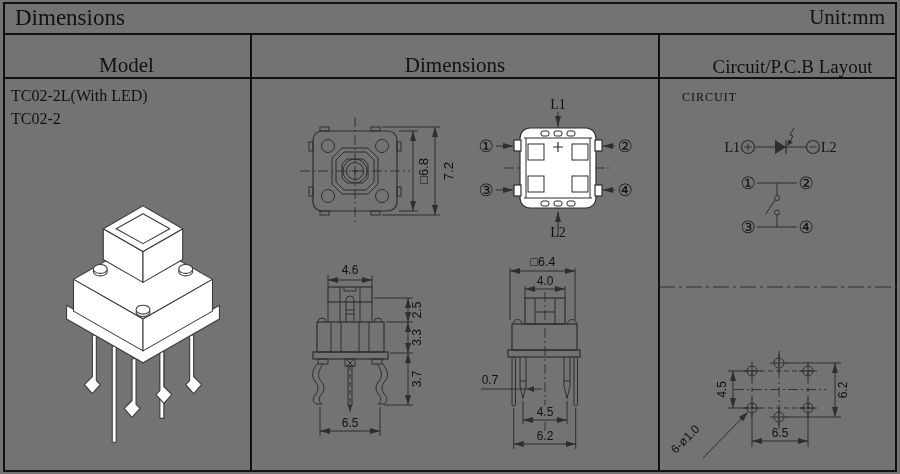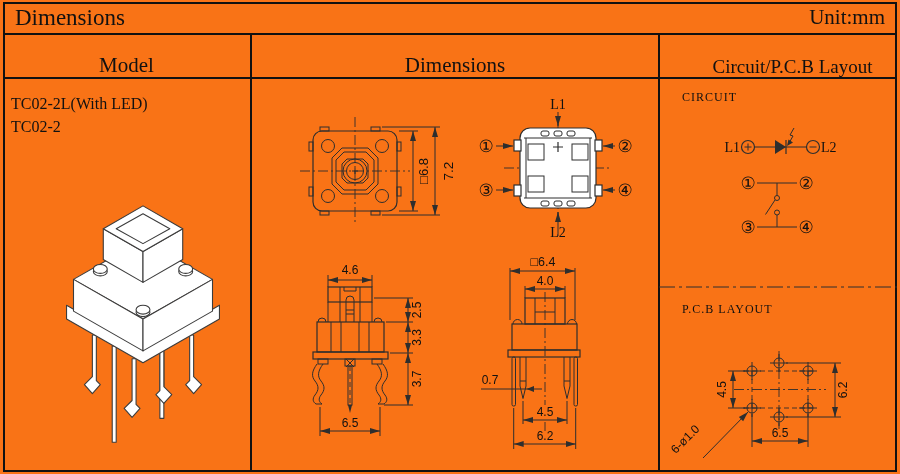--- a/index.html
+++ b/index.html
@@ -1,27 +1,27 @@
 <!DOCTYPE html>
 <html><head>
 <meta charset="utf-8">
 <style>
   html,body{margin:0;padding:0;background:#fff;}
-  .page{position:relative;width:900px;height:474px;background:#f97316;overflow:hidden;
+  .page{position:relative;width:900px;height:474px;background:#737373;overflow:hidden;
         font-family:"Liberation Serif", serif;color:#111;}
   .outer-border{position:absolute;left:3px;top:2px;width:890px;height:466px;border:2px solid #111;}
   .rule{position:absolute;background:#111;}
   .title-row{position:absolute;left:3px;top:2px;width:894px;height:31px;display:flex;
              align-items:center;justify-content:space-between;padding:0 12px;box-sizing:border-box;}
   .page-title{font-size:23px;}
   .unit-label{font-size:21px;}
   .hcell{position:absolute;top:33px;height:45px;display:flex;align-items:flex-end;justify-content:center;
          font-size:21px;}
   .hcell.small{font-size:19px;}
-  .model-text{position:absolute;left:11px;top:92px;font-size:16px;line-height:23px;}
+  .model-text{position:absolute;left:11px;top:84px;font-size:16px;line-height:23px;}
   .sec-title{position:absolute;font-size:12px;letter-spacing:1px;}
   svg{position:absolute;}
   svg text{font-family:"Liberation Sans","DejaVu Sans",sans-serif;fill:#111;}
   text.st{font-family:"Liberation Serif","DejaVu Serif",serif;}
   .ln{stroke:#2e2e2e;stroke-width:1.2;fill:none;}
   .lnw{stroke:#2e2e2e;stroke-width:1.2;fill:#fff;}
   .thin{stroke:#2e2e2e;stroke-width:1;fill:none;}
   .dim{stroke:#2e2e2e;stroke-width:1;fill:none;}
   .cl{stroke:#2e2e2e;stroke-width:0.9;fill:none;stroke-dasharray:10 3 2 3;}
   .dash{stroke:#2e2e2e;stroke-width:0.9;fill:none;stroke-dasharray:5 3;}
@@ -265,21 +265,20 @@
     <circle class="thin" cx="777" cy="212.5" r="2.5"></circle>
     <path class="thin" d="M777 215 V227 M757 227 H797"></path>
     <text class="st" x="748" y="227" text-anchor="middle" dominant-baseline="central" font-size="17">③</text>
     <text class="st" x="806" y="227" text-anchor="middle" dominant-baseline="central" font-size="17">④</text>
   </svg>
 
   <svg style="left:659px;top:283px" width="238" height="8" viewBox="0 0 238 8">
     <line x1="0" y1="4" x2="238" y2="4" stroke="#2e2e2e" stroke-width="1" stroke-dasharray="16 4 3 4"></line>
   </svg>
 
-  <div class="sec-title" style="left:682px;top:302px">P.C.B LAYOUT</div>
 
   <svg style="left:664px;top:330px" width="192" height="138" viewBox="664 330 192 138">
     <path class="dash" d="M752 371 V408 M808 371 V408 M744 371 H816 M744 408 H816"></path>
     <path class="cl" d="M734 389.5 H826 M779 351 V429"></path>
     <g class="thin">
       <circle cx="779" cy="363" r="5"></circle>
         <path d="M770 363 H788 M779 354 V372"></path>
       <circle cx="752" cy="371" r="5"></circle>
         <path d="M743 371 H761 M752 362 V380"></path>
       <circle cx="808" cy="371" r="5"></circle>

